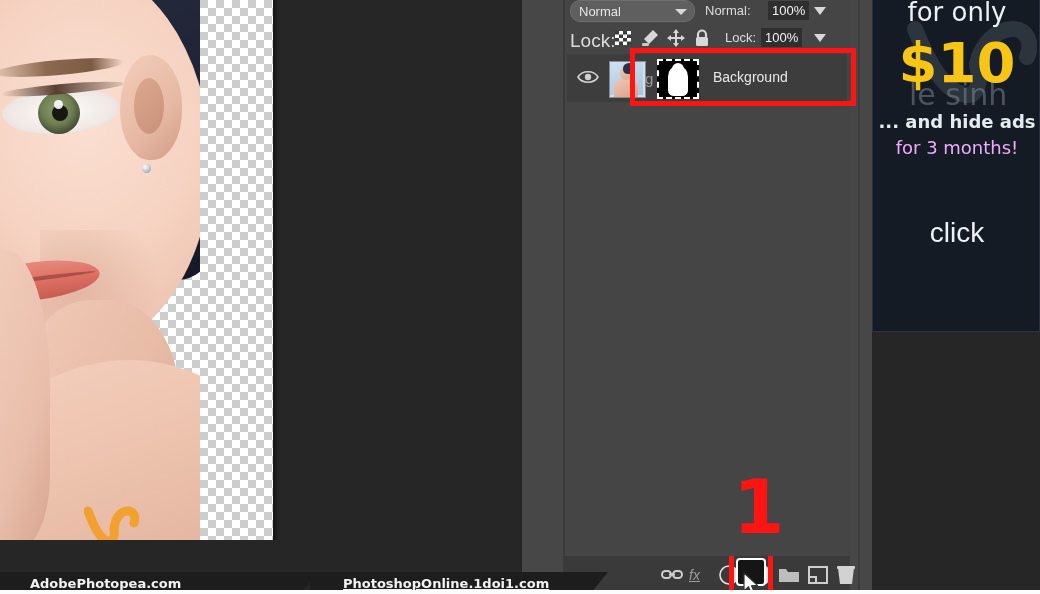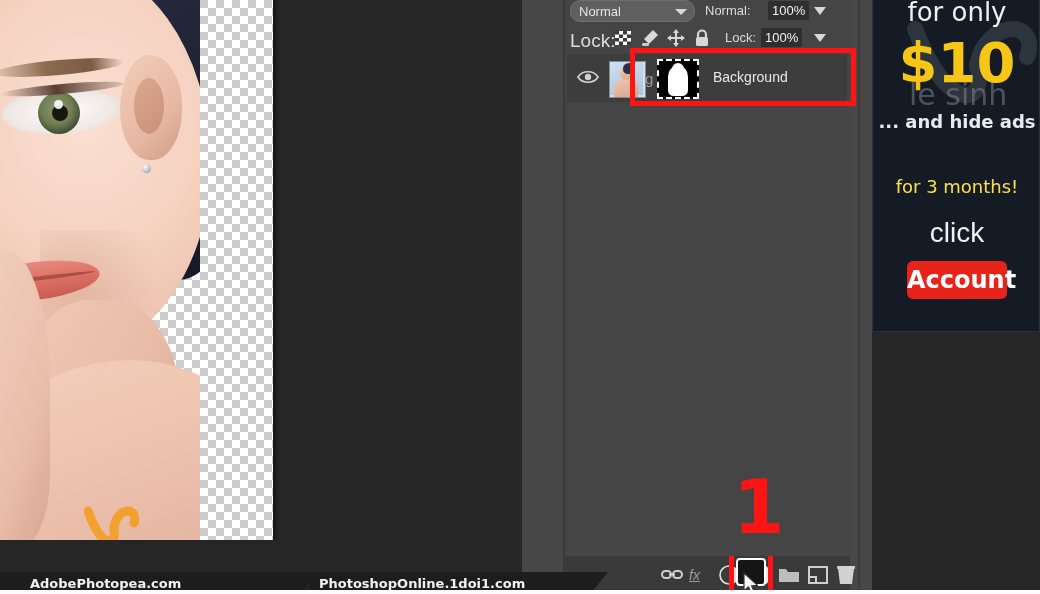--- a/index.html
+++ b/index.html
@@ -143,22 +143,22 @@
       border:1px solid #2a3340;box-sizing:border-box;overflow:hidden;}
   .ad .gw{position:absolute;left:34px;top:18px;width:130px;height:90px;opacity:.16;}
   .ad .gw-txt{position:absolute;left:36px;top:78px;font-size:30px;color:#8d98a5;opacity:.45;
       font-family:"DejaVu Sans",sans-serif;}
   .ad-foronly{position:absolute;top:-2px;width:168px;text-align:center;font-size:26px;color:#eef2f6;
       font-family:"DejaVu Sans",sans-serif;}
   .ad-price{position:absolute;top:32px;width:168px;text-align:center;font-size:56px;line-height:64px;
       color:#f6c516;font-weight:bold;font-family:"DejaVu Sans",sans-serif;}
   .ad-l1{position:absolute;top:112px;width:168px;text-align:center;font-size:18px;color:#e6ebf0;
       font-family:"DejaVu Sans",sans-serif;font-weight:bold;}
-  .ad-l2{position:absolute;top:138px;width:168px;text-align:center;font-size:18px;color:#fde047;
-      font-family:"DejaVu Sans",sans-serif;margin-top:39px;}
+  .ad-l2{position:absolute;top:138px;width:168px;text-align:center;font-size:18px;color:#f0abfc;
+      font-family:"DejaVu Sans",sans-serif;}
   .ad-click{position:absolute;top:218px;width:168px;text-align:center;font-size:28px;color:#eef2f6;
       font-family:Liberation Sans, sans-serif;}
   .ad-btn{position:absolute;left:34px;top:262px;width:100px;height:38px;background:#e8231a;
       border-radius:6px;color:#ffffff;font-size:24px;font-weight:bold;text-align:center;
       line-height:38px;font-family:"DejaVu Sans",sans-serif;}
 
   
   .banner{position:absolute;left:0;top:572px;width:1040px;height:22px;}
   .ban-seg{position:absolute;top:0;height:22px;background:#1d1d1d;}
   .ban-a{left:0;width:300px;}
@@ -361,26 +361,25 @@
       <path d="M8 12 C22 48 38 74 58 78 C72 80 74 62 70 48" stroke="#aab4c0" stroke-width="16" fill="none" stroke-linecap="round"></path>
       <path d="M70 48 C74 26 90 12 106 12 C120 12 126 26 120 40" stroke="#aab4c0" stroke-width="16" fill="none" stroke-linecap="round"></path>
     </svg>
     <div class="gw-txt">le sinh</div>
 
     <div class="ad-foronly">for only</div>
     <div class="ad-price">$10</div>
     <div class="ad-l1">... and hide ads</div>
     <div class="ad-l2">for 3 months!</div>
     <div class="ad-click">click</div>
-    <div class="ad-btn">Account</div>
   </div>
 
   <div class="banner">
     <div class="ban-seg ban-a"></div>
     <div class="ban-tip" style="left:300px;"></div>
     <div class="ban-seg ban-b"></div>
     <div class="ban-tip" style="left:590px;"></div>
     <div class="ban-txt" style="left:30px;">AdobePhotopea.com</div>
-    <div class="ban-txt" style="left:319px;">PhotoshopOnline.1doi1.com</div>
+    <div class="ban-txt" style="left:343px;text-decoration:underline;">PhotoshopOnline.1doi1.com</div>
   </div>
   <div class="ban-white"></div>
 
 </div>
 
 </body></html>

